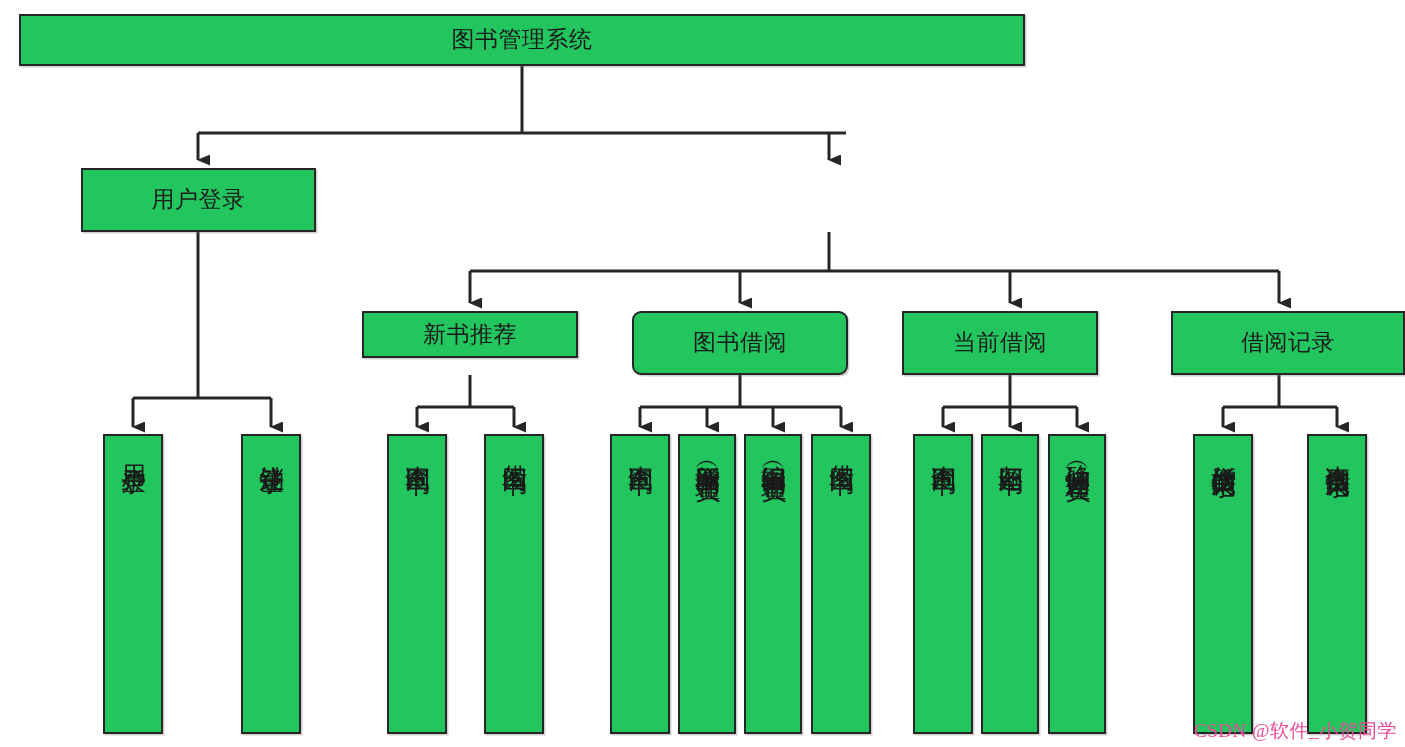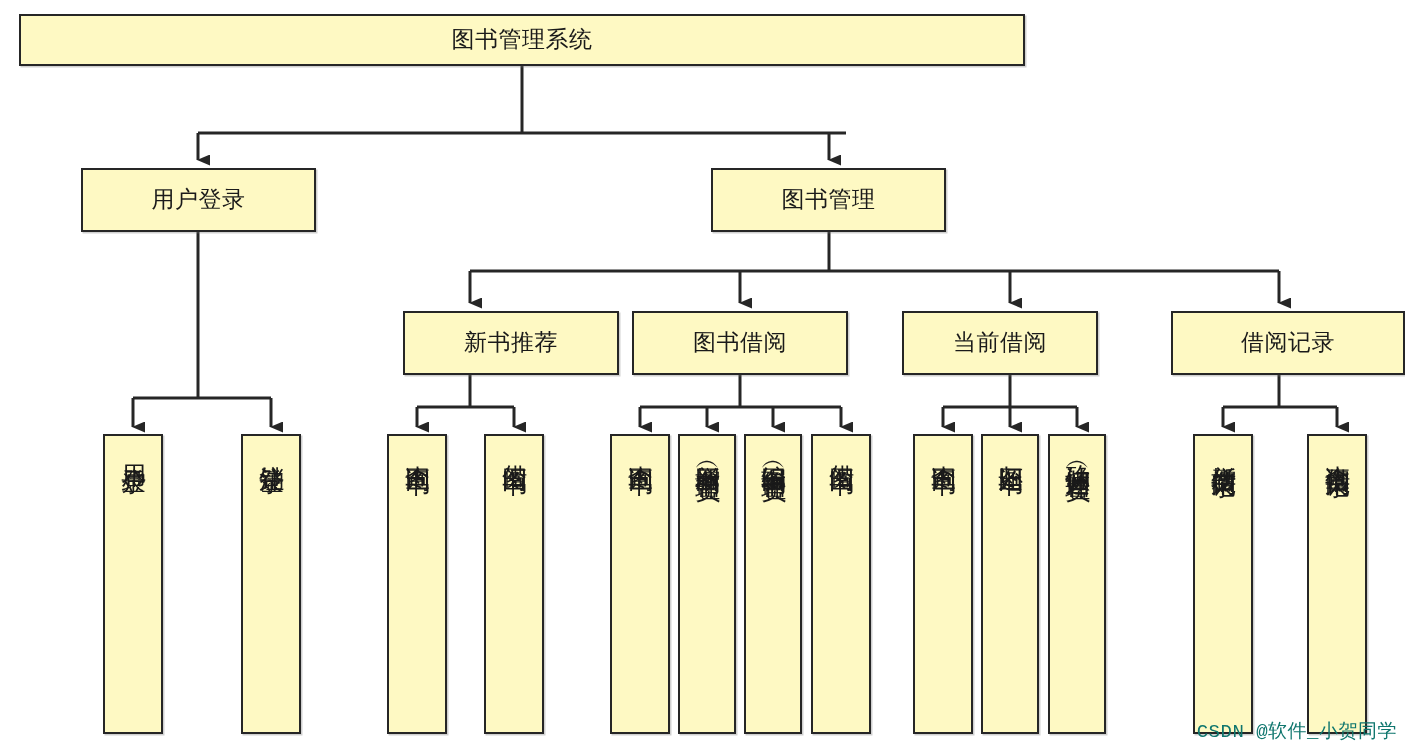--- a/index.html
+++ b/index.html
@@ -23,21 +23,21 @@
     left: 0;
     top: 0;
     width: 1405px;
     height: 747px;
     pointer-events: none;
   }
   .node {
     position: absolute;
     box-sizing: border-box;
     border: 2.5px solid #262626;
-    background: #fef9c3;
+    background: #22c55e;
     color: #1a1a1a;
     display: flex;
     align-items: center;
     justify-content: center;
     text-align: left;
     box-shadow: 1.5px 1.5px 0 rgba(120,120,120,0.35);
     font-family: Liberation Serif, serif;
   }
   .node .cap {
     display: block;
@@ -57,24 +57,24 @@
     text-orientation: upright;
     font-size: 25px;
     letter-spacing: 2px;
     line-height: 1.05;
   }
   #watermark {
     position: absolute;
     right: 8px;
     bottom: 3px;
     font-size: 19px;
-    color: #0f766e;
+    color: #ec4899;
     letter-spacing: 0.5px;
     white-space: nowrap;
-    font-family: Liberation Mono, monospace;
+    font-family: Liberation Serif, serif;
   }
 </style>
 </head>
 <body>
 
 <div id="canvas">
 
   <svg id="wires" viewBox="0 0 1405 747" xmlns="http://www.w3.org/2000/svg">
     <defs>
       <marker id="ah" markerWidth="11" markerHeight="13" refX="5.5" refY="12" orient="auto" markerUnits="userSpaceOnUse">
@@ -125,28 +125,25 @@
     </g>
   </svg>
 
   <div class="node horiz" style="left:19px; top:14px; width:1006px; height:52px;">
     <span class="cap">图书管理系统</span>
   </div>
 
   <div class="node horiz" style="left:81px; top:168px; width:235px; height:64px;">
     <span class="cap">用户登录</span>
   </div>
-  <div class="node horiz" style="left:711px; top:168px; width:235px; height:64px;">
-    <span class="cap">图书管理</span>
-  </div>
 
-  <div class="node horiz" style="left:362px; top:311px; width:216px; height:64px;margin-left:41px;">
+  <div class="node horiz" style="left:362px; top:311px; width:216px; height:47px;">
     <span class="cap">新书推荐</span>
   </div>
-  <div class="node horiz" style="left:632px; top:311px; width:216px; height:64px;">
+  <div class="node horiz" style="left:632px; top:311px; width:216px; height:64px;border-radius:9px;">
     <span class="cap">图书借阅</span>
   </div>
   <div class="node horiz" style="left:902px; top:311px; width:196px; height:64px;">
     <span class="cap">当前借阅</span>
   </div>
   <div class="node horiz" style="left:1171px; top:311px; width:234px; height:64px;">
     <span class="cap">借阅记录</span>
   </div>
 
   <div class="node vert" style="left:103px; top:434px; width:60px; height:300px;">

